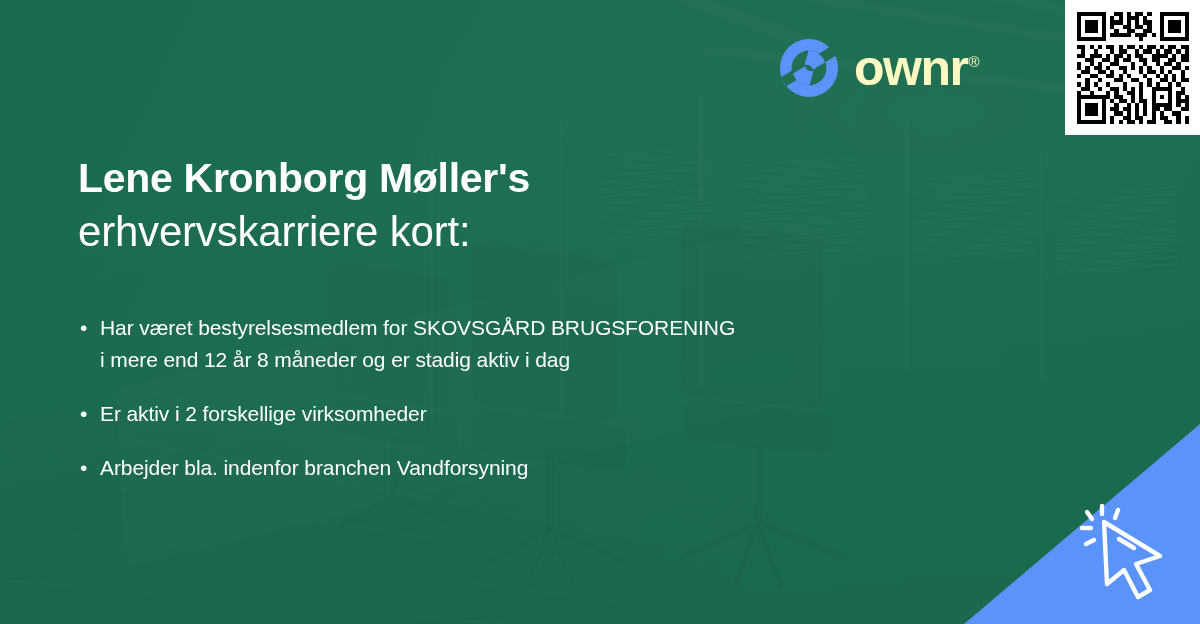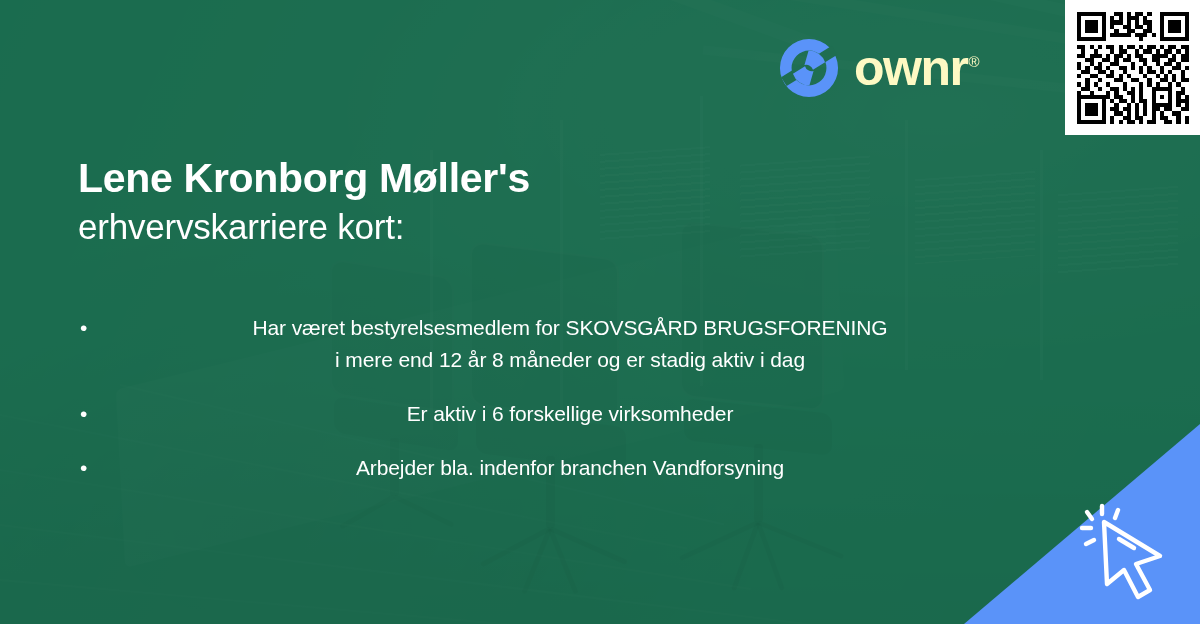--- a/index.html
+++ b/index.html
@@ -209,21 +209,21 @@
     color: #ffffff;
   }
   .headline-line1 {
     font-size: 41px;
     font-weight: bold;
     line-height: 1.28;
     letter-spacing: -0.3px;
     white-space: nowrap;
   }
   .headline-line2 {
-    font-size: 35px;
+    font-size: 42px;
     font-weight: normal;
     line-height: 1.32;
     letter-spacing: -0.2px;
     white-space: nowrap;
   }
 
   
   .bullets {
     position: absolute;
     left: 80px;
@@ -243,21 +243,20 @@
   .bullet-dot {
     flex: 0 0 auto;
     width: 20px;
     font-size: 21px;
     line-height: 1.52;
     text-align: left;
   }
   .bullet-text {
     flex: 1 1 auto;
     white-space: pre-line;
-    text-align: center;
   }
 </style>
 </head>
 <body>
 
 <div class="card">
 
   <div class="photo">
     <div class="photo-base"></div>
 
@@ -557,21 +556,21 @@
   </div>
 
   <div class="bullets">
     <div class="bullet-item">
       <span class="bullet-dot">•</span>
       <span class="bullet-text">Har været bestyrelsesmedlem for SKOVSGÅRD BRUGSFORENING
 i mere end 12 år 8 måneder og er stadig aktiv i dag</span>
     </div>
     <div class="bullet-item">
       <span class="bullet-dot">•</span>
-      <span class="bullet-text">Er aktiv i 6 forskellige virksomheder</span>
+      <span class="bullet-text">Er aktiv i 2 forskellige virksomheder</span>
     </div>
     <div class="bullet-item">
       <span class="bullet-dot">•</span>
       <span class="bullet-text">Arbejder bla. indenfor branchen Vandforsyning</span>
     </div>
   </div>
 
 </div>
 
 </body></html>

